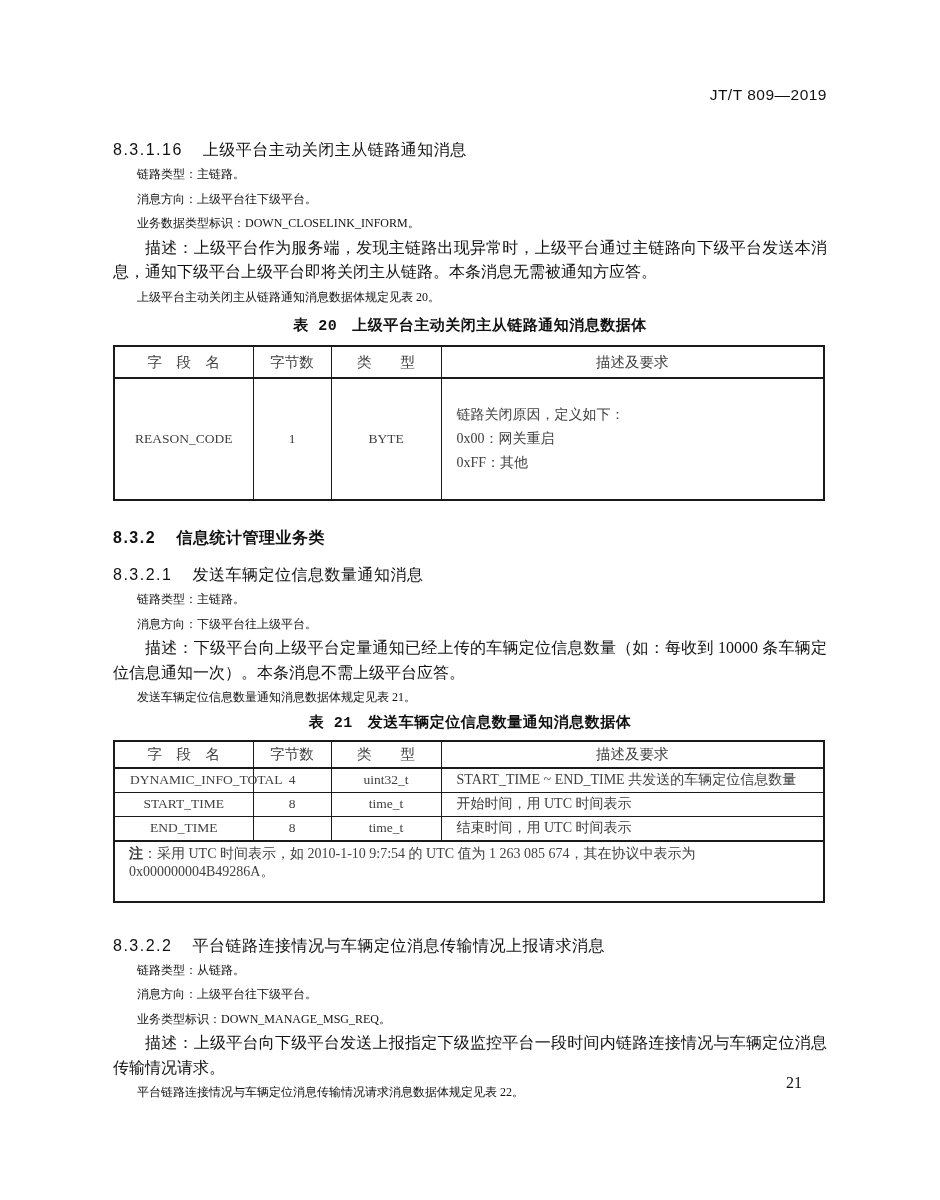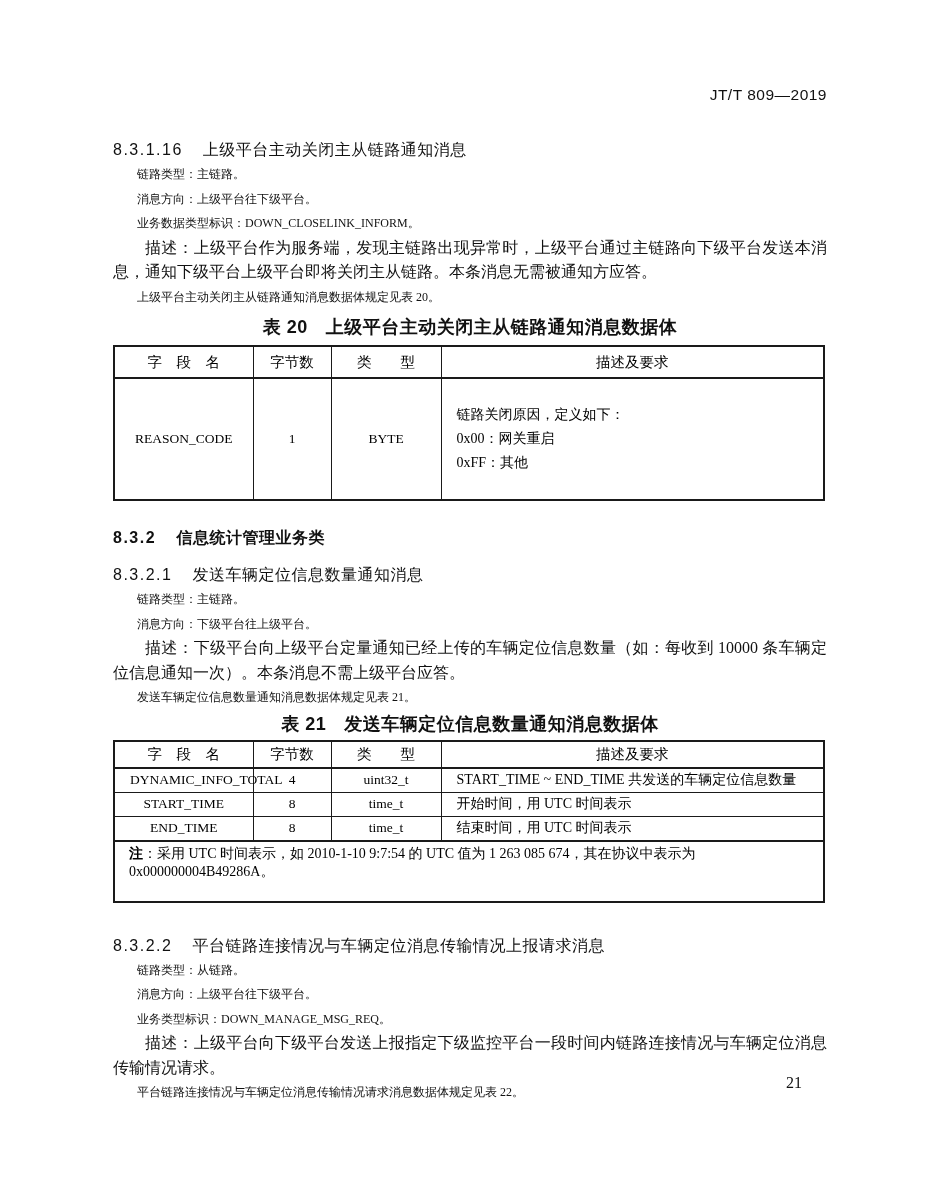--- a/index.html
+++ b/index.html
@@ -29,28 +29,28 @@
   .h3 .htitle { letter-spacing:0.5px; }
   .mt13 { margin-top:13px; }
   .mt31 { margin-top:31px; }
 
   .bl { margin:0; font-size:12px; line-height:24.5px; text-indent:2em; }
   .para { margin:0; font-size:16px; line-height:24.5px; text-indent:2em;
           text-align:justify; }
 
   .tcap {
     margin:8px 0 8px 0; text-align:center; font-weight:bold;
-    font-family:Liberation Sans, sans-serif;
-    font-size:18px; line-height:20px; letter-spacing:0.5px;
+    font-family:Liberation Mono, monospace;
+    font-size:15px; line-height:20px; letter-spacing:0.5px;
   }
   .tcap .tcap-title { margin-left:1em; }
 
   table.std {
     width:712px; border-collapse:collapse; border:2px solid #1a1a1a;
-    font-size:14px; color:#000000; table-layout:fixed;
+    font-size:14px; color:#404040; table-layout:fixed;
   }
   table.std th {
     border:1px solid #1a1a1a; border-bottom:2px solid #1a1a1a;
     font-weight:normal; font-size:14.5px; text-align:center; padding:3px 2px;
   }
   table.std td {
     border:1px solid #1a1a1a; text-align:center; padding:2px 15px;
     font-size:13.5px;
   }
   table.std td.desc { text-align:left; padding-left:15px; font-size:14px; }

